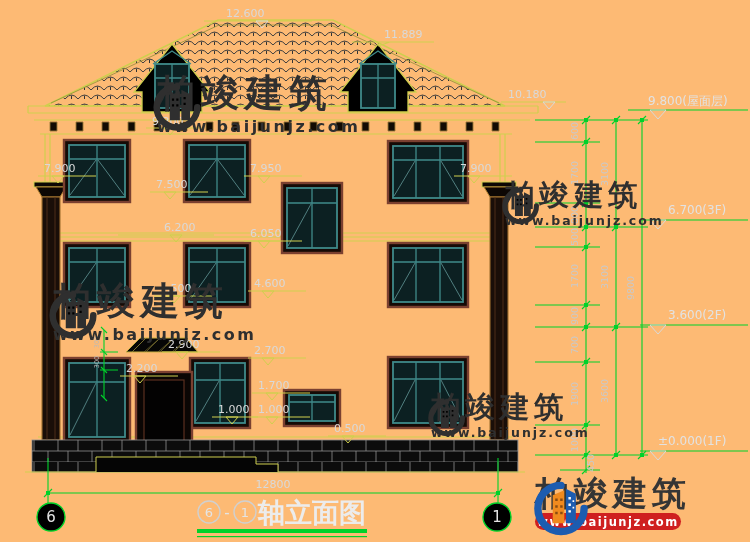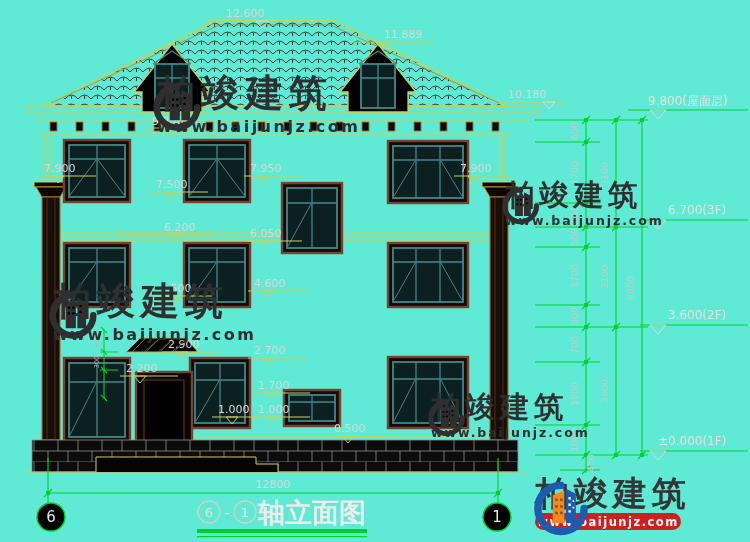--- a/index.html
+++ b/index.html
@@ -1,16 +1,16 @@
 <!DOCTYPE html>
 <html><head>
 <meta charset="utf-8">
 <style>
   html,body{margin:0;padding:0;background:#000;}
-  .stage{position:relative;width:750px;height:542px;background:#5eead4;overflow:hidden;
+  .stage{position:relative;width:750px;height:542px;background:#fdba74;overflow:hidden;
          font-family:"DejaVu Sans",sans-serif;}
   svg{position:absolute;left:0;top:0;}
   
   .yl{stroke:#cfcf4e;stroke-width:1.2;fill:none;}
   .yl2{stroke:#8f8f38;stroke-width:.8;fill:none;}
   .gr{stroke:#00d22a;stroke-width:1.1;fill:none;}
   .grf{fill:#00d22a;}
   .wf{fill:#150a06;stroke:#7a4030;stroke-width:2.4;}
   .wg{fill:#0c2022;stroke:#3f8a8a;stroke-width:1.8;}
   .wm2{stroke:#3f8a8a;stroke-width:1.3;fill:none;}

